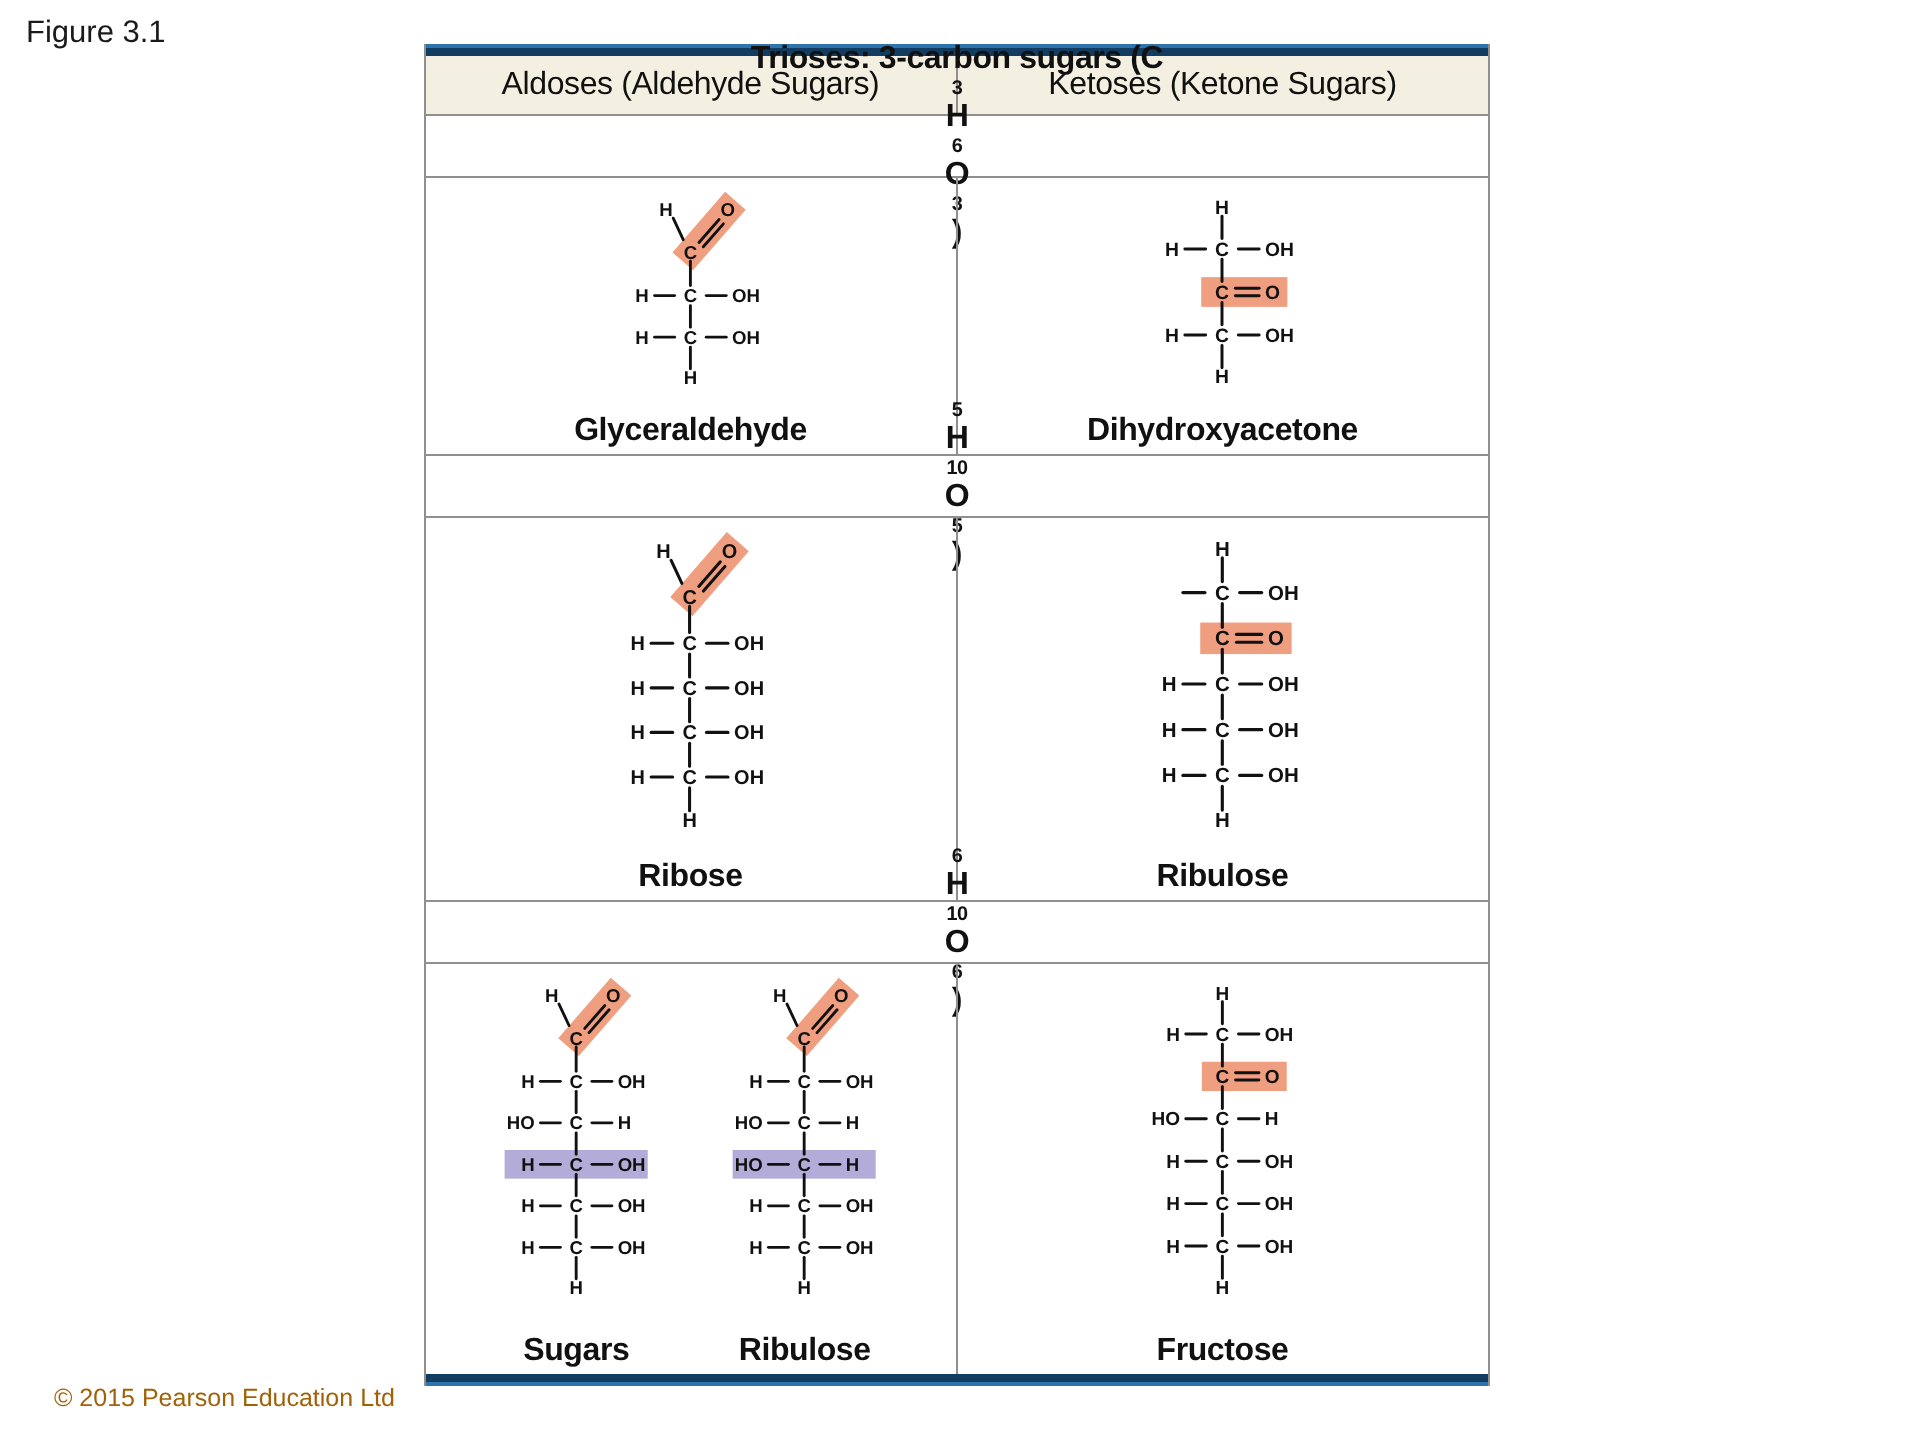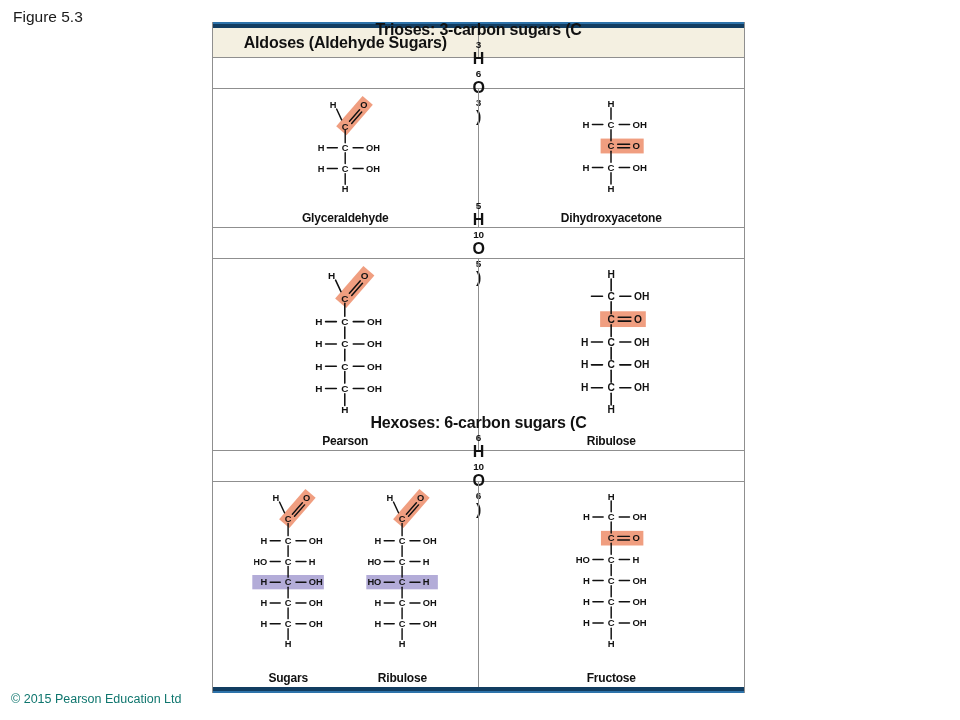--- a/index.html
+++ b/index.html
@@ -1,36 +1,36 @@
 <!DOCTYPE html>
 <html><head>
 <meta charset="utf-8">
 <style>
   html,body{margin:0;padding:0;}
   body{
     width:960px;height:720px;position:relative;background:#ffffff;overflow:hidden;
     font-family:"Liberation Sans",sans-serif;color:#111;
   }
   .figure-label{position:absolute;left:13px;top:8px;font-size:15.5px;color:#1a1a1a;}
-  .copyright{position:absolute;left:11px;top:692px;font-size:12.5px;color:#0f766e;}
+  .copyright{position:absolute;left:27px;top:692px;font-size:12.5px;color:#a16207;}
 
   .sugar-table{
     position:absolute;left:212px;top:22px;width:533px;
     border-left:1px solid #8f8f8f;border-right:1px solid #8f8f8f;
     box-sizing:border-box;background:#fff;
   }
   .bar{width:100%;}
   .bar .light{height:2px;}
   .bar .dark{height:4px;}
 
   .row{display:flex;box-sizing:border-box;border-bottom:1px solid #8f8f8f;}
   .header-row{height:30px;}
   .header-row .cell{
     width:50%;display:flex;align-items:center;justify-content:center;
-    font-weight:bold;font-size:16px;letter-spacing:-0.2px;box-sizing:border-box;
+    font-weight:normal;font-size:16px;letter-spacing:-0.2px;box-sizing:border-box;
   }
   .header-row .cell:first-child{border-right:1px solid #8f8f8f;}
 
   .title-row{
     height:31px;align-items:center;justify-content:center;
     font-weight:bold;font-size:16px;letter-spacing:-0.2px;background:#fff;flex-direction:column;
   }
   .title-row sub{font-size:0.62em;}
 
   .structs .cell-l,.structs .cell-r{
@@ -39,38 +39,39 @@
   }
   .structs .cell-l{border-right:1px solid #8f8f8f;}
   .sec0{height:139px;}
   .sec1{height:192px;}
   .sec2{height:205px;border-bottom:none;}
 
   .mol{
     display:flex;flex-direction:column;align-items:center;justify-content:space-between;
     padding:5px 0 3px;box-sizing:border-box;
   }
-  .mol-label{font-weight:bold;font-size:12px;line-height:1;white-space:nowrap;letter-spacing:-0.2px;}
+  .mol-label{font-weight:bold;font-size:16px;line-height:1;white-space:nowrap;letter-spacing:-0.2px;}
   .sec0 .mol svg{height:104px;}
   .sec1 .mol svg{height:156px;}
   .sec2 .mol svg{height:166px;}
 </style>
 </head>
 <body>
 
-<div class="figure-label">Figure 5.3</div>
+<div class="figure-label">Figure 3.1</div>
 
 <div class="sugar-table">
   <div class="bar">
     <div class="light" style="background: rgb(46, 115, 170);"></div>
     <div class="dark" style="background: rgb(18, 61, 97);"></div>
   </div>
 
   <div class="row header-row" style="background: rgb(244, 240, 225);">
     <div class="cell">Aldoses (Aldehyde Sugars)</div>
+    <div class="cell">Ketoses (Ketone Sugars)</div>
   </div>
 
   <div class="row title-row">
       <span>Trioses: 3-carbon sugars (C</span>
       <sub>3</sub>
       <span>H</span>
       <sub>6</sub>
       <span>O</span>
       <sub>3</sub>
       <span>)</span>
@@ -173,21 +174,21 @@
             <text x="99" y="108.5" text-anchor="start" font-size="13" font-weight="bold" fill="#111111" font-family="'Liberation Sans',sans-serif">OH</text>
             <text x="70" y="108.5" text-anchor="middle" font-size="13" font-weight="bold" fill="#111111" font-family="'Liberation Sans',sans-serif">C</text>
             <text x="41" y="137.5" text-anchor="end" font-size="13" font-weight="bold" fill="#111111" font-family="'Liberation Sans',sans-serif">H</text>
             <text x="99" y="137.5" text-anchor="start" font-size="13" font-weight="bold" fill="#111111" font-family="'Liberation Sans',sans-serif">OH</text>
             <text x="70" y="137.5" text-anchor="middle" font-size="13" font-weight="bold" fill="#111111" font-family="'Liberation Sans',sans-serif">C</text>
             <text x="41" y="166.5" text-anchor="end" font-size="13" font-weight="bold" fill="#111111" font-family="'Liberation Sans',sans-serif">H</text>
             <text x="99" y="166.5" text-anchor="start" font-size="13" font-weight="bold" fill="#111111" font-family="'Liberation Sans',sans-serif">OH</text>
             <text x="70" y="166.5" text-anchor="middle" font-size="13" font-weight="bold" fill="#111111" font-family="'Liberation Sans',sans-serif">C</text>
             <text x="70" y="194.5" text-anchor="middle" font-size="13" font-weight="bold" fill="#111111" font-family="'Liberation Sans',sans-serif">H</text>
           </svg>
-          <div class="mol-label">Pearson</div>
+          <div class="mol-label">Ribose</div>
         </div>
     </div>
     <div class="cell-r">
       <div class="mol">
           <svg viewBox="0 0 140 198" xmlns="http://www.w3.org/2000/svg" style="display:block">
             <rect x="56" y="60" width="58" height="20" fill="#f09e80"></rect>
             <line x1="70" y1="19" x2="70" y2="34" stroke="#111111" stroke-width="2" stroke-linecap="round"></line>
             <line x1="45" y1="41" x2="59" y2="41" stroke="#111111" stroke-width="2" stroke-linecap="round"></line>
             <line x1="81" y1="41" x2="95" y2="41" stroke="#111111" stroke-width="2" stroke-linecap="round"></line>
             <line x1="70" y1="48" x2="70" y2="63" stroke="#111111" stroke-width="2" stroke-linecap="round"></line>
@@ -218,21 +219,20 @@
             <text x="99" y="161.5" text-anchor="start" font-size="13" font-weight="bold" fill="#111111" font-family="'Liberation Sans',sans-serif">OH</text>
             <text x="70" y="161.5" text-anchor="middle" font-size="13" font-weight="bold" fill="#111111" font-family="'Liberation Sans',sans-serif">C</text>
             <text x="70" y="189.5" text-anchor="middle" font-size="13" font-weight="bold" fill="#111111" font-family="'Liberation Sans',sans-serif">H</text>
           </svg>
           <div class="mol-label">Ribulose</div>
         </div>
     </div>
   </div>
 
   <div class="row title-row">
-      <span>Hexoses: 6-carbon sugars (C</span>
       <sub>6</sub>
       <span>H</span>
       <sub>10</sub>
       <span>O</span>
       <sub>6</sub>
       <span>)</span>
     </div>
   <div class="row structs sec2">
     <div class="cell-l">
       <div class="mol">

